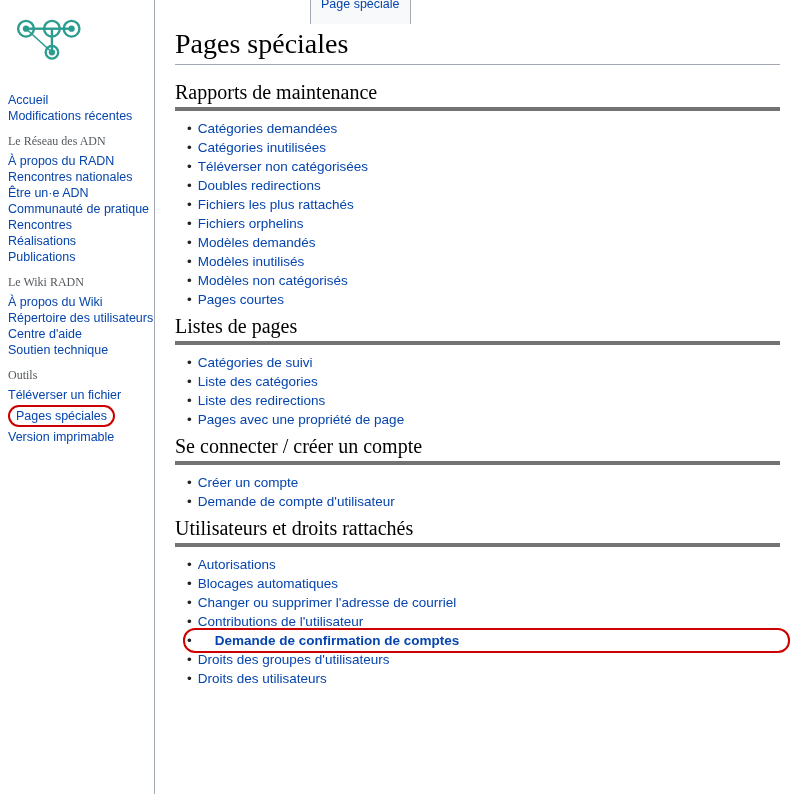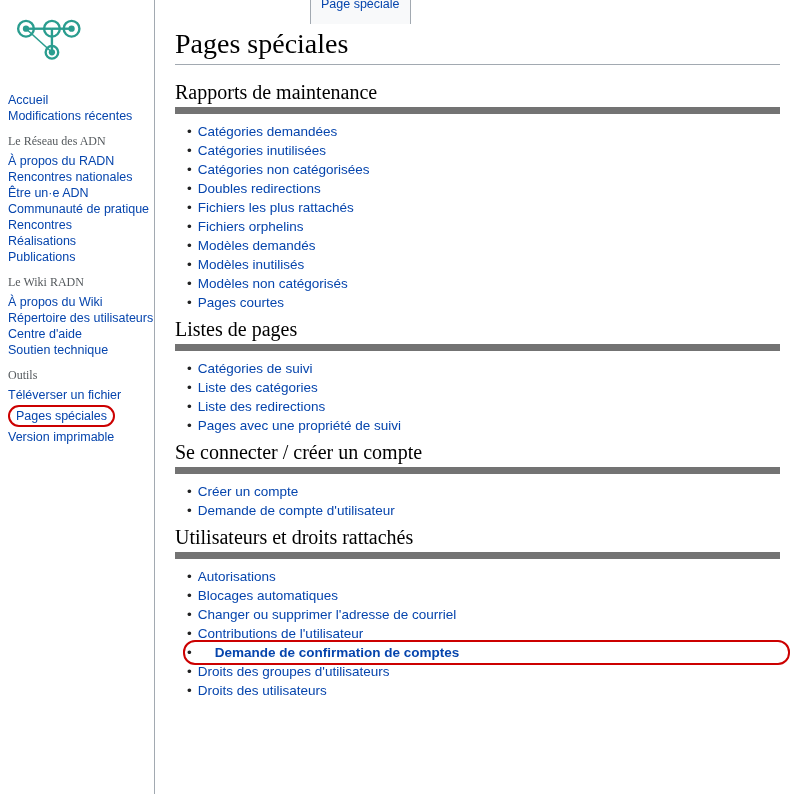--- a/index.html
+++ b/index.html
@@ -93,21 +93,21 @@
       border-bottom: 1px solid #a2a9b1;
       padding-bottom: 4px;
       margin-bottom: 16px;
       color: #000;
     }
 
     h2.section-title {
       font-family: 'Linux Libertine', Georgia, serif;
       font-size: 20px;
       font-weight: normal;
-      border-bottom: 7px solid #737373;
+      border-bottom: 4px solid #737373;
       padding-bottom: 3px;
       margin: 6px 0 8px 0;
       color: #000;
     }
 
     .section-list {
       list-style: none;
       padding-left: 12px;
     }
 
@@ -202,21 +202,21 @@
 
     <h2 class="section-title">Rapports de maintenance</h2>
     <ul class="section-list">
       <li>
           <a href="#">Catégories demandées</a>
         </li>
       <li>
           <a href="#">Catégories inutilisées</a>
         </li>
       <li>
-          <a href="#">Catégories non catégorisées</a>
+          <a href="#">Téléverser non catégorisées</a>
         </li>
       <li>
           <a href="#">Doubles redirections</a>
         </li>
       <li>
           <a href="#">Fichiers les plus rattachés</a>
         </li>
       <li>
           <a href="#">Fichiers orphelins</a>
         </li>
@@ -239,21 +239,21 @@
       <li>
           <a href="#">Catégories de suivi</a>
         </li>
       <li>
           <a href="#">Liste des catégories</a>
         </li>
       <li>
           <a href="#">Liste des redirections</a>
         </li>
       <li>
-          <a href="#">Pages avec une propriété de suivi</a>
+          <a href="#">Pages avec une propriété de page</a>
         </li>
     </ul>
 
     <h2 class="section-title">Se connecter / créer un compte</h2>
     <ul class="section-list">
       <li>
           <a href="#">Créer un compte</a>
         </li>
       <li>
           <a href="#">Demande de compte d'utilisateur</a>

